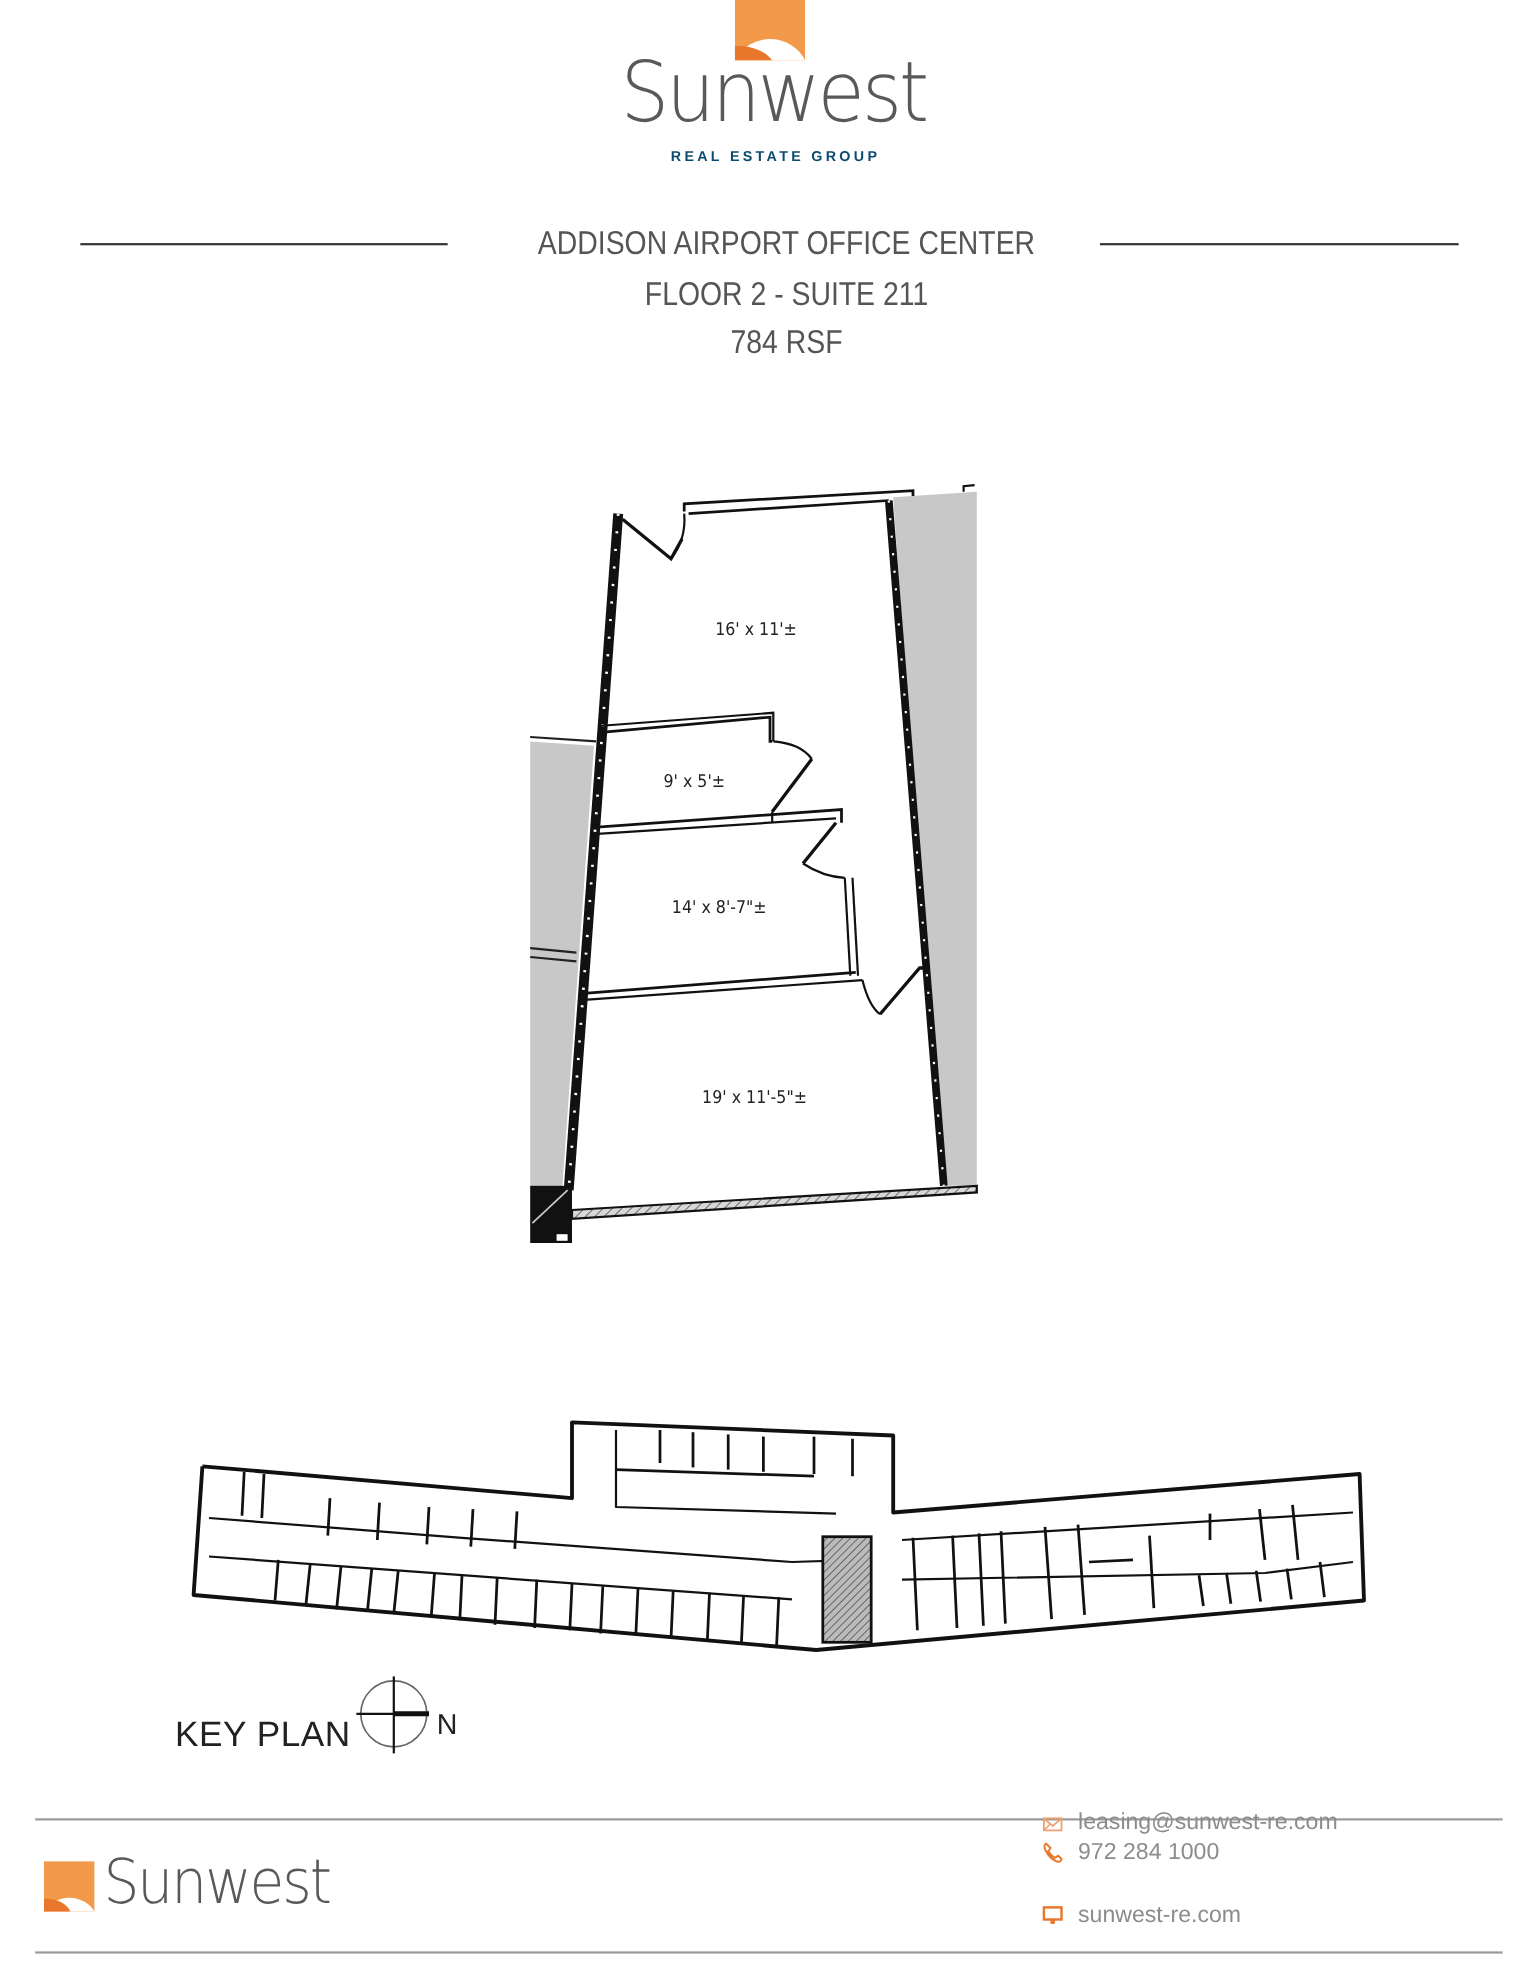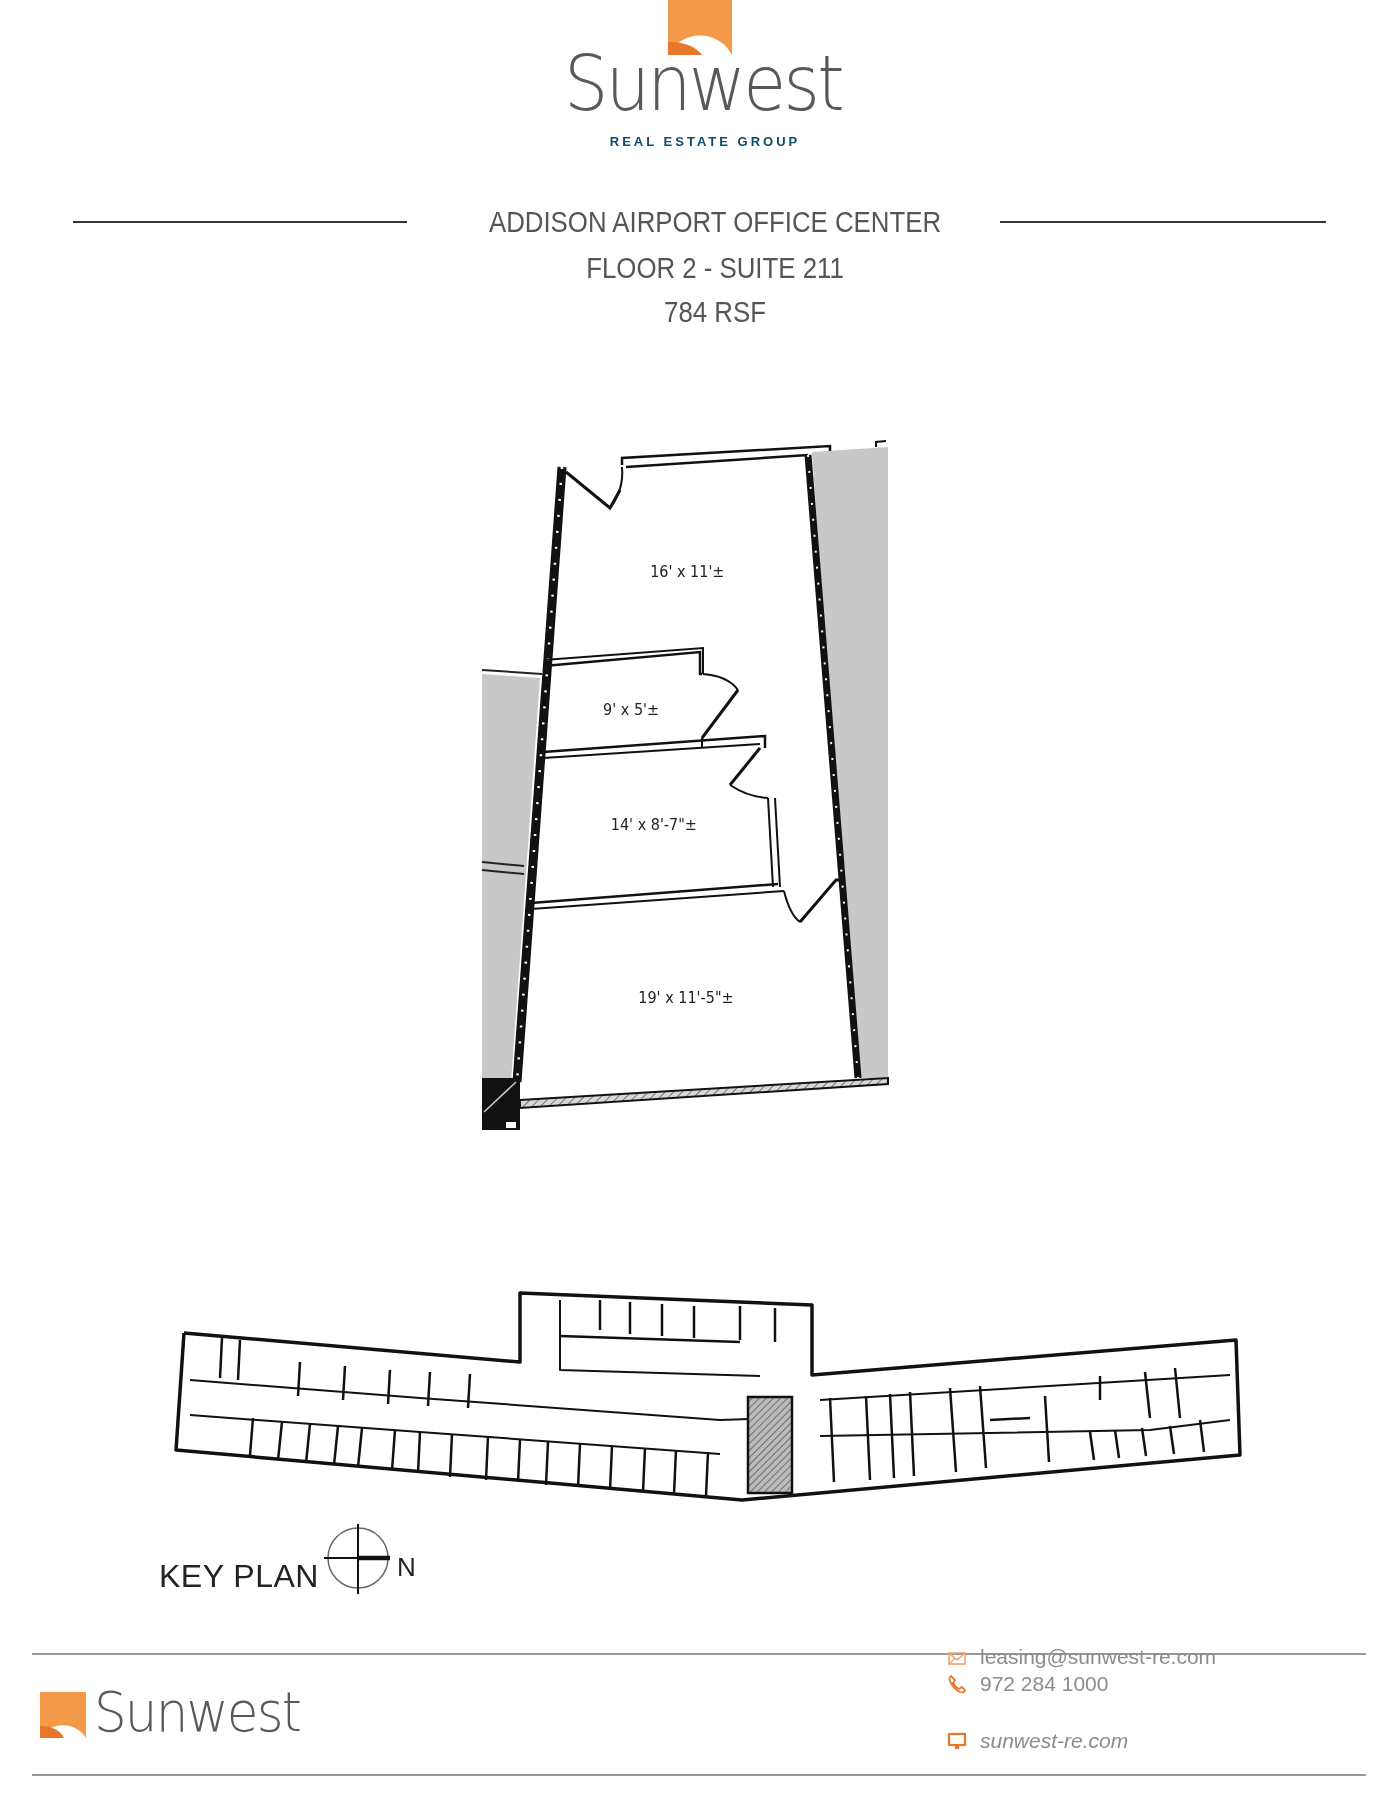--- a/index.html
+++ b/index.html
@@ -198,19 +198,19 @@
   <a>972 284 1000</a>
 </div>
 <div class="contact" style="top:1643px;align-items:flex-end;">
   <svg class="ic" viewBox="0 0 22 22">
     <rect x="3" y="6" width="16" height="11" fill="none" stroke="#f0a070" stroke-width="1.6"></rect>
     <polyline points="3,6 11,13 19,6" fill="none" stroke="#f0a070" stroke-width="1.6"></polyline>
     <polyline points="3,17 9,11 M19,17 13,11" fill="none" stroke="#f0a070" stroke-width="1.4"></polyline>
   </svg>
   <a>leasing@sunwest-re.com</a>
 </div>
-<div class="contact" style="top:1728px;font-style:italic;">
+<div class="contact" style="top:1728px;">
   <svg class="ic" viewBox="0 0 22 22">
     <rect x="3" y="4" width="16" height="11" fill="none" stroke="#e8772b" stroke-width="2.2"></rect>
     <rect x="9" y="15" width="4" height="4" fill="#e8772b"></rect>
   </svg>
   <a>sunwest-re.com</a>
 </div>
 
 </body></html>

